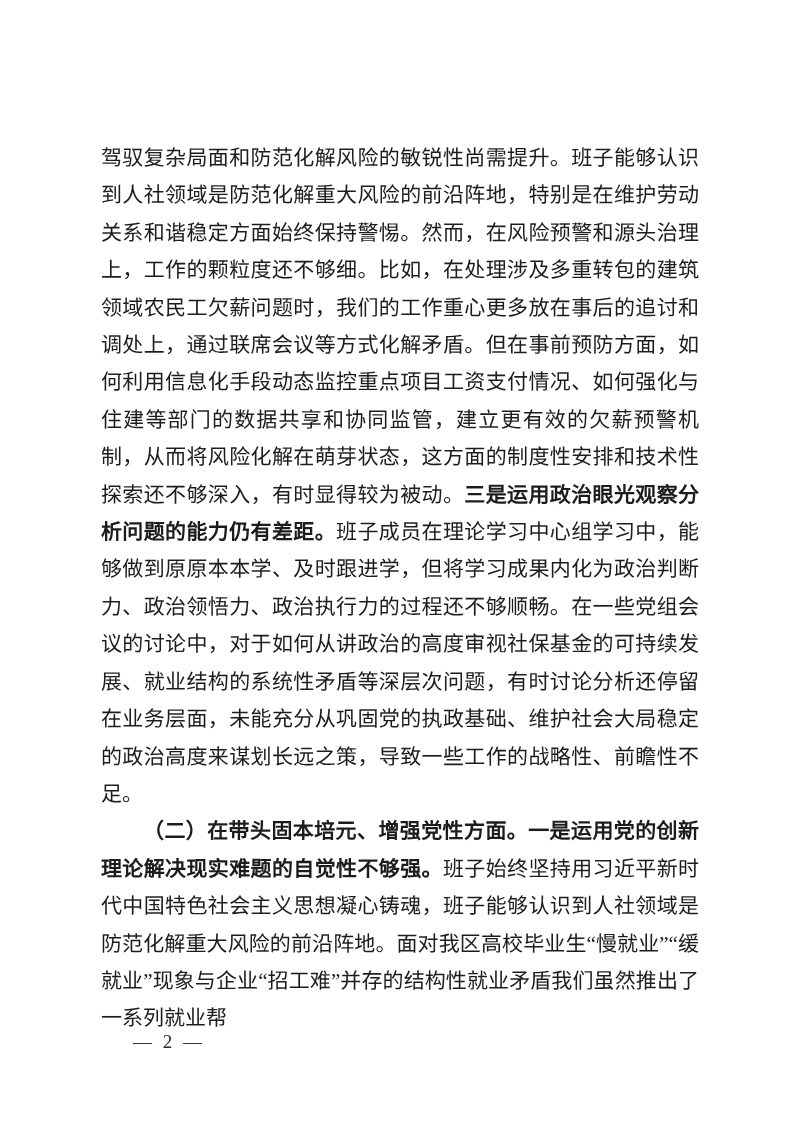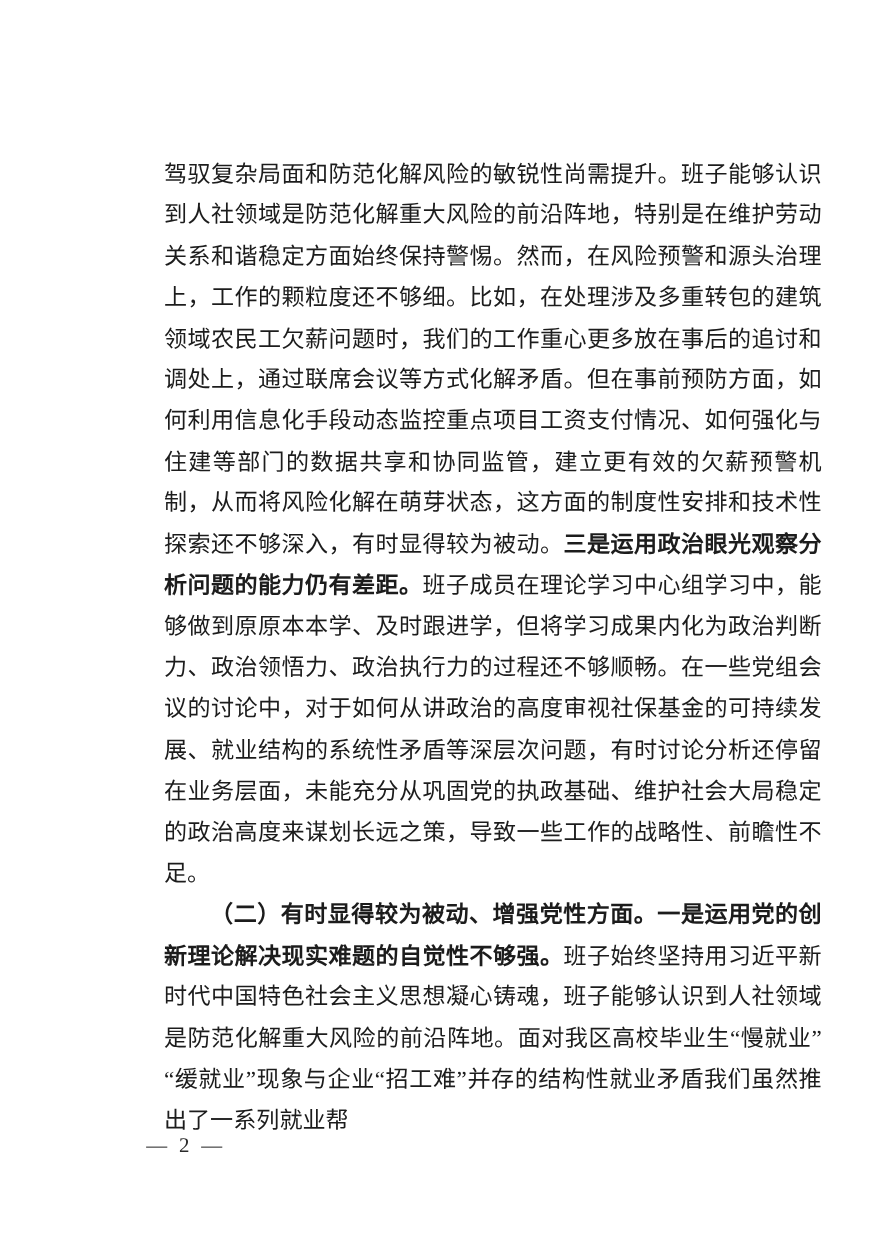--- a/index.html
+++ b/index.html
@@ -19,21 +19,20 @@
     position: absolute;
     left: 101px;
     top: 140px;
     width: 598px;
     font-size: 21px;
     line-height: 37.4px;
     color: #1c1c1c;
     text-align: justify;
     text-justify: inter-ideograph;
     word-break: break-all;
-    margin-left: 48px;
   }
   .para {
     margin: 0;
     padding: 0;
   }
   .para.indent {
     text-indent: 2em;
   }
   .run-bold {
     font-weight: bold;
@@ -48,16 +47,16 @@
     letter-spacing: 3px;
     font-family: "Liberation Serif", serif;
   }
 </style>
 </head>
 <body>
 
 <div class="sheet">
   <div class="content">
     <p class="para"><span>驾驭复杂局面和防范化解风险的敏锐性尚需提升。班子能够认识到人社领域是防范化解重大风险的前沿阵地，特别是在维护劳动关系和谐稳定方面始终保持警惕。然而，在风险预警和源头治理上，工作的颗粒度还不够细。比如，在处理涉及多重转包的建筑领域农民工欠薪问题时，我们的工作重心更多放在事后的追讨和调处上，通过联席会议等方式化解矛盾。但在事前预防方面，如何利用信息化手段动态监控重点项目工资支付情况、如何强化与住建等部门的数据共享和协同监管，建立更有效的欠薪预警机制，从而将风险化解在萌芽状态，这方面的制度性安排和技术性探索还不够深入，有时显得较为被动。</span><span class="run-bold">三是运用政治眼光观察分析问题的能力仍有差距。</span><span>班子成员在理论学习中心组学习中，能够做到原原本本学、及时跟进学，但将学习成果内化为政治判断力、政治领悟力、政治执行力的过程还不够顺畅。在一些党组会议的讨论中，对于如何从讲政治的高度审视社保基金的可持续发展、就业结构的系统性矛盾等深层次问题，有时讨论分析还停留在业务层面，未能充分从巩固党的执政基础、维护社会大局稳定的政治高度来谋划长远之策，导致一些工作的战略性、前瞻性不足。</span></p>
-    <p class="para indent"><span class="run-bold">（二）有时显得较为被动、增强党性方面。一是运用党的创新理论解决现实难题的自觉性不够强。</span><span>班子始终坚持用习近平新时代中国特色社会主义思想凝心铸魂，班子能够认识到人社领域是防范化解重大风险的前沿阵地。面对我区高校毕业生“慢就业”“缓就业”现象与企业“招工难”并存的结构性就业矛盾我们虽然推出了一系列就业帮</span></p>
+    <p class="para indent"><span class="run-bold">（二）在带头固本培元、增强党性方面。一是运用党的创新理论解决现实难题的自觉性不够强。</span><span>班子始终坚持用习近平新时代中国特色社会主义思想凝心铸魂，班子能够认识到人社领域是防范化解重大风险的前沿阵地。面对我区高校毕业生“慢就业”“缓就业”现象与企业“招工难”并存的结构性就业矛盾我们虽然推出了一系列就业帮</span></p>
   </div>
   <div class="page-number">— 2 —</div>
 </div>
 
 </body></html>

